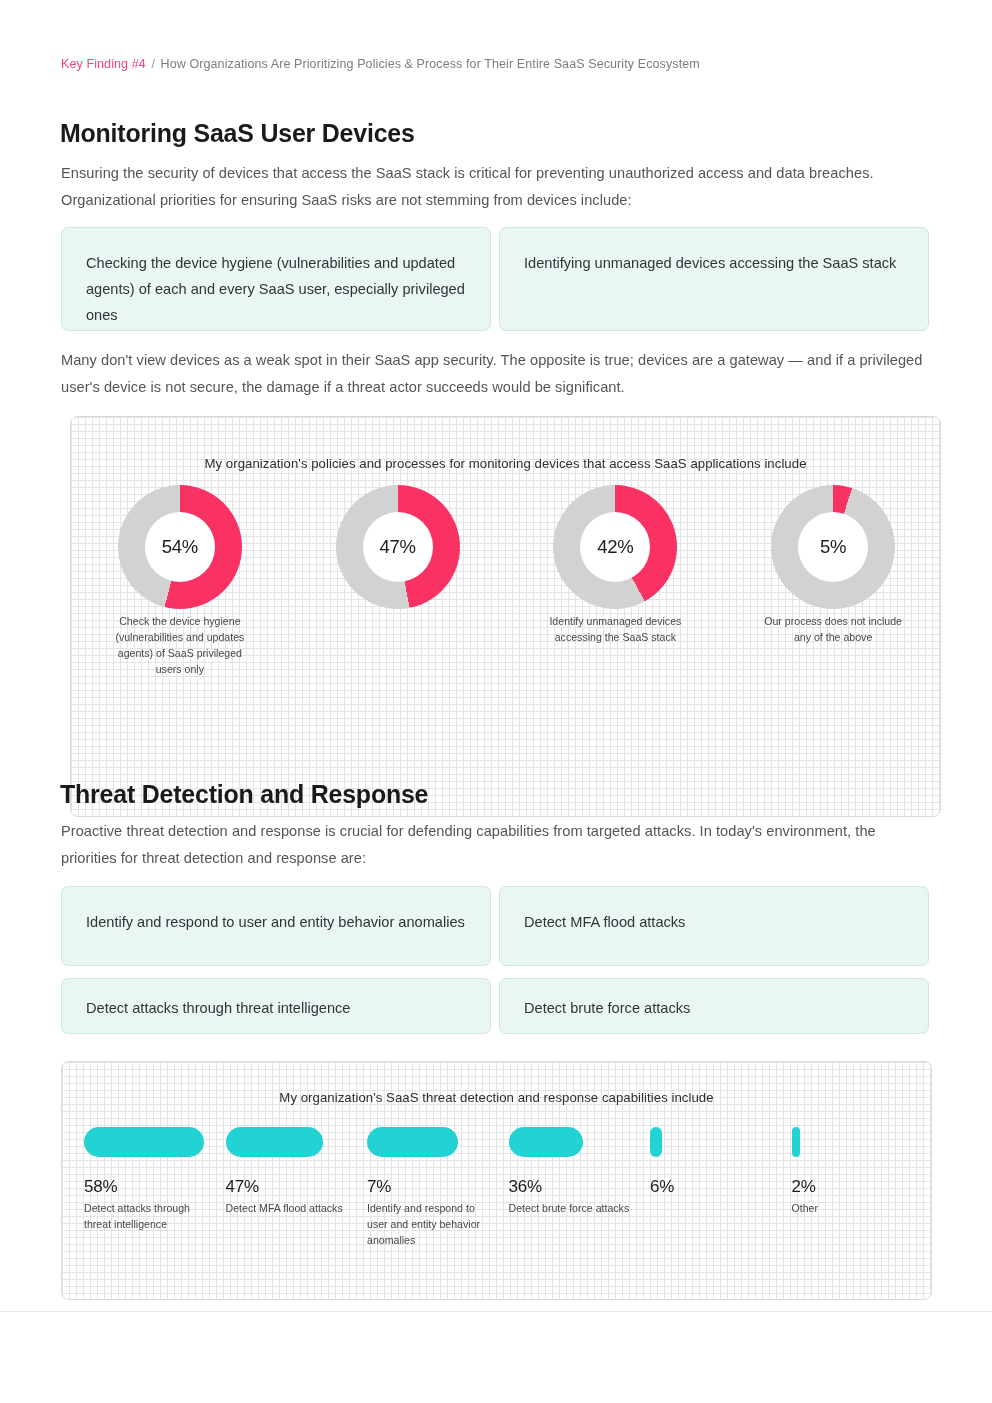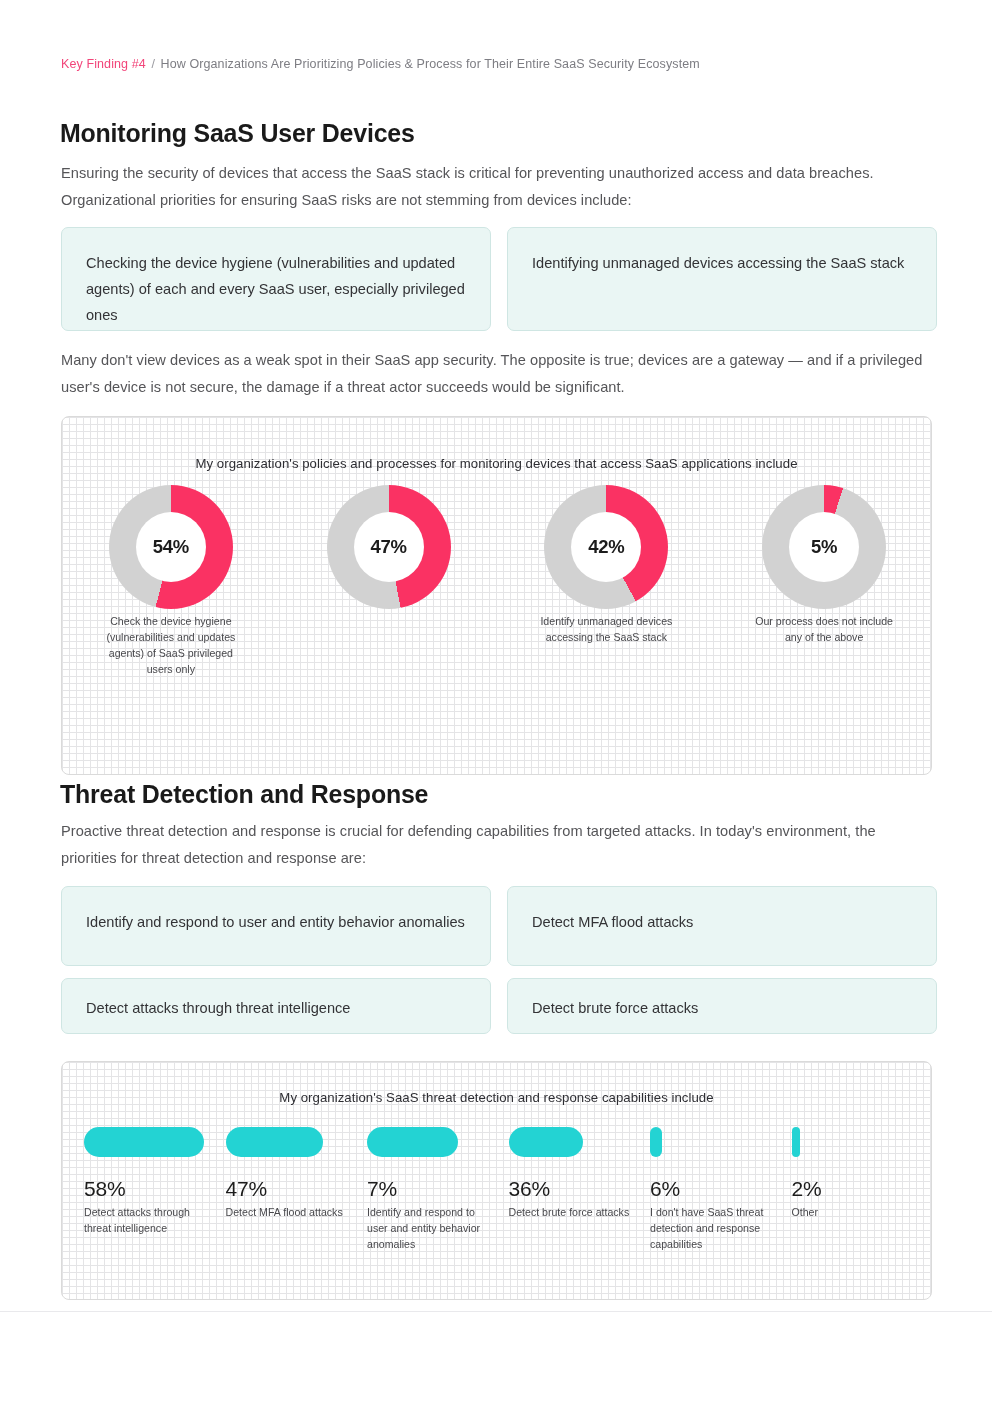--- a/index.html
+++ b/index.html
@@ -53,21 +53,21 @@
     font-size: 14.6px;
     line-height: 27px;
     color: #555558;
     letter-spacing: .05px;
   }
   #intro-monitoring { top: 160px; }
   #mid-monitoring  { top: 347px; }
   #intro-threat    { top: 818px; }
 
   
-  .callouts { position: absolute; display: flex; gap: 16px; }
+  .callouts { position: absolute; display: flex; gap: 8px; }
   .callout {
     background: #eaf6f4;
     border: 1px solid #cfe6e3;
     border-radius: 7px;
     padding: 22px 24px 18px 24px;
     font-size: 14.6px;
     line-height: 26px;
     color: #333336;
   }
   #callouts-monitoring { left: 61px; top: 227px; }
@@ -82,21 +82,21 @@
     position: absolute;
     border: 1px solid #dadada;
     border-radius: 8px;
     background-color: #ffffff;
     background-image:
       linear-gradient(to right,  #e4e4e6 1px, transparent 1px),
       linear-gradient(to bottom, #e4e4e6 1px, transparent 1px);
     background-size: 7px 7px;
     overflow: hidden;
   }
-  #panel-donuts { left: 61px; top: 416px; width: 871px; height: 359px; }
+  #panel-donuts { left: 70px; top: 416px; width: 871px; height: 401px; }
   #panel-bars   { left: 61px; top: 1043px; width: 871px; height: 239px; margin-top: 18px; }
 
   .chart-caption {
     position: absolute;
     top: 0;
     width: 100%;
     text-align: center;
     font-size: 13.2px;
     color: #2e2e33;
     letter-spacing: .05px;
@@ -116,21 +116,20 @@
     flex: 1 1 0;
     display: flex;
     flex-direction: column;
     align-items: center;
   }
   .donut {
     position: relative;
     width: 124px;
     height: 124px;
     border-radius: 50%;
-    font-weight: bold;
   }
   .donut .hole {
     position: absolute;
     left: 50%; top: 50%;
     transform: translate(-50%, -50%);
     width: 70px; height: 70px;
     border-radius: 50%;
     background: #ffffff;
     display: flex;
     align-items: center;
@@ -158,21 +157,21 @@
   }
   .bar-cell { flex: 1 1 0; }
   .bar-track { height: 36px; display: flex; align-items: center; }
   .bar {
     height: 30px;
     border-radius: 16px;
     background: #23d3d3;
   }
   .bar-pct {
     margin-top: 17px;
-    font-size: 21px;
+    font-size: 17px;
     color: #1c1c1c;
     letter-spacing: -0.2px;
   }
   .bar-label {
     margin-top: 3px;
     font-size: 10.6px;
     line-height: 16px;
     color: #48484c;
     width: 124px;
   }
@@ -284,21 +283,20 @@
             <div class="bar" style="width: 74.52px; background: rgb(35, 211, 211);"></div>
           </div>
           <div class="bar-pct">36%</div>
           <div class="bar-label">Detect brute force attacks</div>
         </div>
         <div class="bar-cell">
           <div class="bar-track">
             <div class="bar" style="width: 12.42px; background: rgb(35, 211, 211);"></div>
           </div>
           <div class="bar-pct">6%</div>
-          <div class="bar-label">I don't have SaaS threat detection and response capabilities</div>
         </div>
         <div class="bar-cell">
           <div class="bar-track">
             <div class="bar" style="width: 8px; background: rgb(35, 211, 211);"></div>
           </div>
           <div class="bar-pct">2%</div>
           <div class="bar-label">Other</div>
         </div>
       </div>
   </div>

